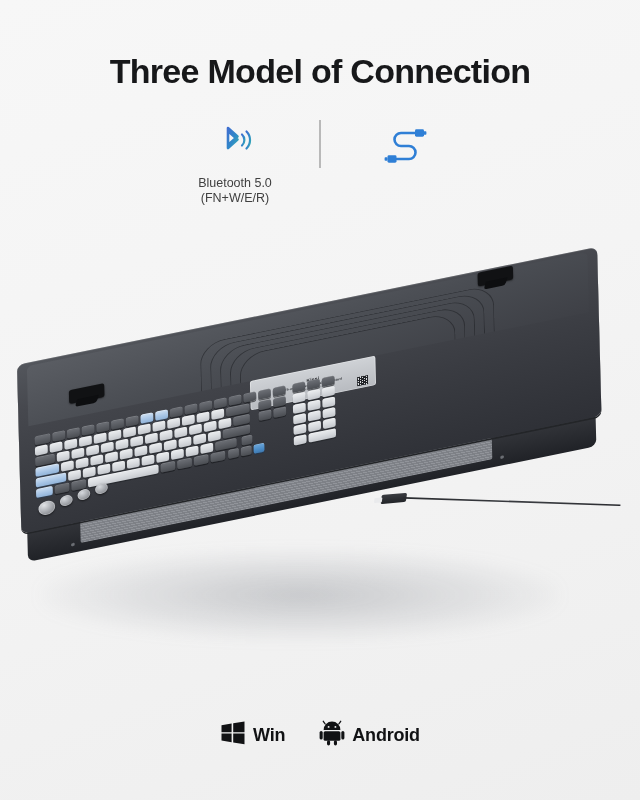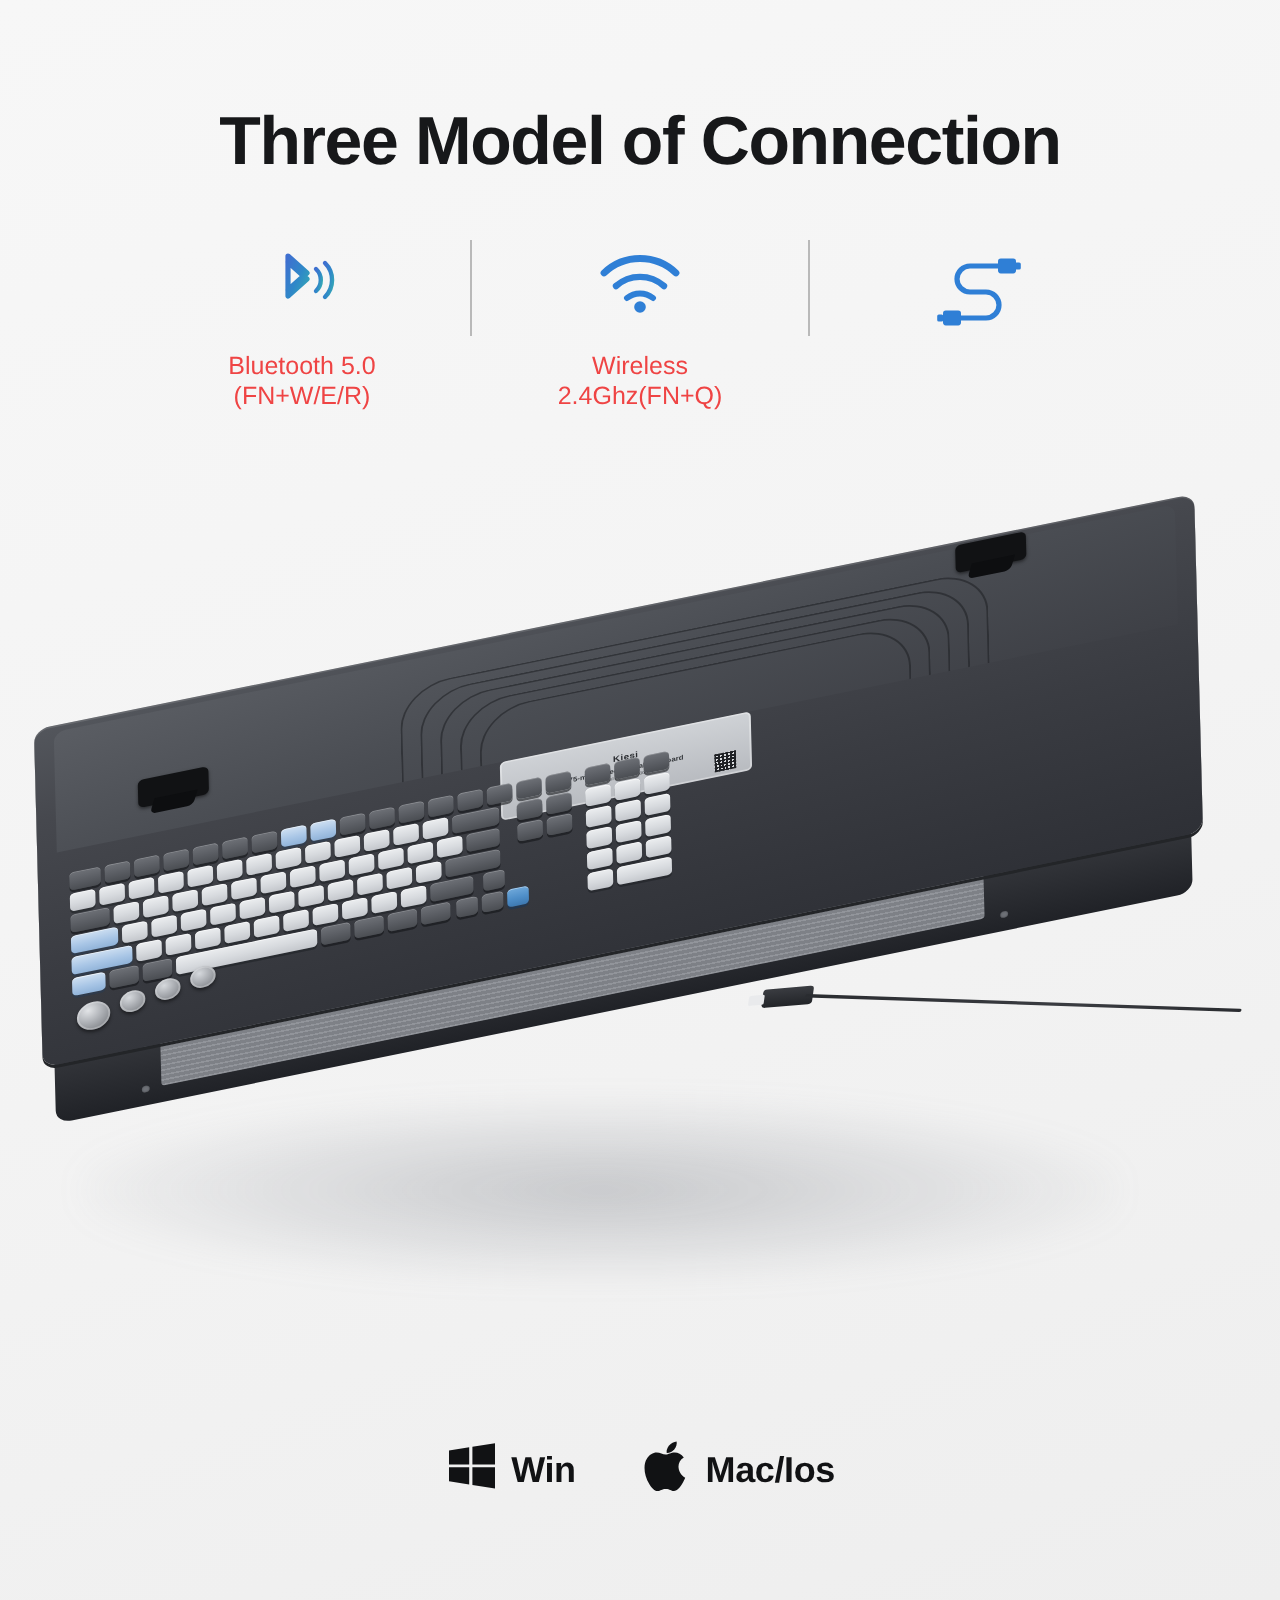--- a/index.html
+++ b/index.html
@@ -19,21 +19,21 @@
 
   
   .features {
     position:absolute; top:116px; left:0; width:640px; height:104px;
     display:flex; align-items:flex-start; justify-content:center;
   }
   .feature { width:168px; display:flex; flex-direction:column; align-items:center; }
   .feature .icon { height:52px; display:flex; align-items:center; justify-content:center; }
   .feature .lbl {
     margin-top:8px; text-align:center; font-size:12.5px; line-height:15px;
-    color:#ef4444; font-weight:400;
+    color:#404040; font-weight:400;
   }
   .divider { width:1px; height:48px; margin-top:4px; background:#b9b9b9; }
 
   
   .kb-scene { position:absolute; left:0; top:250px; width:640px; height:420px; }
 
   .kb-shadow {
     position:absolute; left:40px; top:300px; width:520px; height:90px;
     background:radial-gradient(ellipse at center, rgba(90,95,105,0.28) 0%, rgba(120,125,135,0.10) 55%, rgba(0,0,0,0) 75%);
     filter:blur(7px);
@@ -194,36 +194,20 @@
       </svg>
     </div>
     <div class="lbl">
       <div>Bluetooth 5.0</div>
       <div>(FN+W/E/R)</div>
     </div>
   </div>
 
   <div class="divider"></div>
 
-  <div class="feature">
-    <div class="icon">
-      <svg width="50" height="46" viewBox="0 0 50 46">
-        <g fill="none" stroke="#2f7fd6" stroke-linecap="round">
-          <path d="M7 17.5 A26 26 0 0 1 43 17.5" stroke-width="3.4"></path>
-          <path d="M13 24 A18 18 0 0 1 37 24" stroke-width="3.2"></path>
-          <path d="M18.5 30 A10.5 10.5 0 0 1 31.5 30" stroke-width="3"></path>
-        </g>
-        <circle cx="25" cy="34.5" r="2.9" fill="#2f7fd6"></circle>
-      </svg>
-    </div>
-    <div class="lbl">
-      <div>Wireless</div>
-      <div>2.4Ghz(FN+Q)</div>
-    </div>
-  </div>
 
   <div class="divider"></div>
 
   <div class="feature">
     <div class="icon">
       <svg width="52" height="46" viewBox="0 0 52 46">
         <path d="M37 14 H22 a6.5 6.5 0 0 0 0 13 h8 a6.5 6.5 0 0 1 0 13 H15" fill="none" stroke="#2f7fd6" stroke-width="2.6" stroke-linecap="round" stroke-linejoin="round"></path>
         <rect x="36" y="10.3" width="9" height="7.4" rx="1.4" fill="#2f7fd6"></rect>
         <rect x="44.4" y="12.2" width="3" height="3.6" rx="0.8" fill="#2f7fd6"></rect>
         <rect x="8.5" y="36.3" width="9" height="7.4" rx="1.4" fill="#2f7fd6"></rect>
@@ -400,24 +384,32 @@
       <svg width="26" height="26" viewBox="0 0 26 26">
         <path d="M1.5 5.2 L11.6 3.6 L11.6 12.2 L1.5 12.2 Z" fill="#111214"></path>
         <path d="M13.2 3.35 L24.5 1.6 L24.5 12.2 L13.2 12.2 Z" fill="#111214"></path>
         <path d="M1.5 13.6 L11.6 13.6 L11.6 22.2 L1.5 20.6 Z" fill="#111214"></path>
         <path d="M13.2 13.6 L24.5 13.6 L24.5 24.2 L13.2 22.5 Z" fill="#111214"></path>
       </svg>
     </span>
     <span class="os-lbl">Win</span>
   </div>
 
+
   <div class="os-item">
     <span>
-      <svg width="24" height="28" viewBox="0 0 24 28">
-        <path d="M16.3 1.8 c-1.3 0.15 -2.85 0.95 -3.75 2.0 c-0.8 0.95 -1.45 2.35 -1.2 3.7 c1.45 0.05 2.95 -0.8 3.85 -1.9 c0.85 -1.05 1.4 -2.4 1.1 -3.8 Z" fill="#111214"></path>
-        <path d="M20.6 19.9 c-0.55 1.3 -0.8 1.85 -1.5 3.0 c-1.0 1.6 -2.4 3.6 -4.15 3.6 c-1.55 0.0 -1.95 -1.0 -4.05 -1.0 c-2.1 0.0 -2.55 1.02 -4.1 1.0 c-1.75 -0.02 -3.1 -1.8 -4.1 -3.4 c-2.8 -4.5 -3.1 -9.8 -1.35 -12.6 c1.2 -2.0 3.15 -3.2 4.95 -3.2 c1.85 0 3.0 1.0 4.55 1.0 c1.5 0 2.4 -1.0 4.55 -1.0 c1.6 0 3.3 0.9 4.5 2.4 c-3.95 2.2 -3.3 7.9 0.7 10.2 Z" fill="#111214"></path>
+      <svg width="26" height="26" viewBox="0 0 26 26">
+        <path d="M6.2 4.0 L4.3 1.3" stroke="#111214" stroke-width="1.3" stroke-linecap="round" fill="none"></path>
+        <path d="M19.8 4.0 L21.7 1.3" stroke="#111214" stroke-width="1.3" stroke-linecap="round" fill="none"></path>
+        <path d="M4.6 10.0 a8.4 8.4 0 0 1 16.8 0 Z" fill="#111214"></path>
+        <circle cx="9.6" cy="6.9" r="0.95" fill="#f4f4f4"></circle>
+        <circle cx="16.4" cy="6.9" r="0.95" fill="#f4f4f4"></circle>
+        <rect x="4.6" y="11.2" width="16.8" height="9.6" rx="1.6" fill="#111214"></rect>
+        <rect x="0.6" y="11.0" width="3.1" height="8.6" rx="1.55" fill="#111214"></rect>
+        <rect x="22.3" y="11.0" width="3.1" height="8.6" rx="1.55" fill="#111214"></rect>
+        <rect x="8.0" y="20.2" width="3.1" height="5.2" rx="1.55" fill="#111214"></rect>
+        <rect x="14.9" y="20.2" width="3.1" height="5.2" rx="1.55" fill="#111214"></rect>
       </svg>
     </span>
-    <span class="os-lbl">Mac/Ios</span>
+    <span class="os-lbl">Android</span>
   </div>
 
-
 </div>
 
 </body></html>

